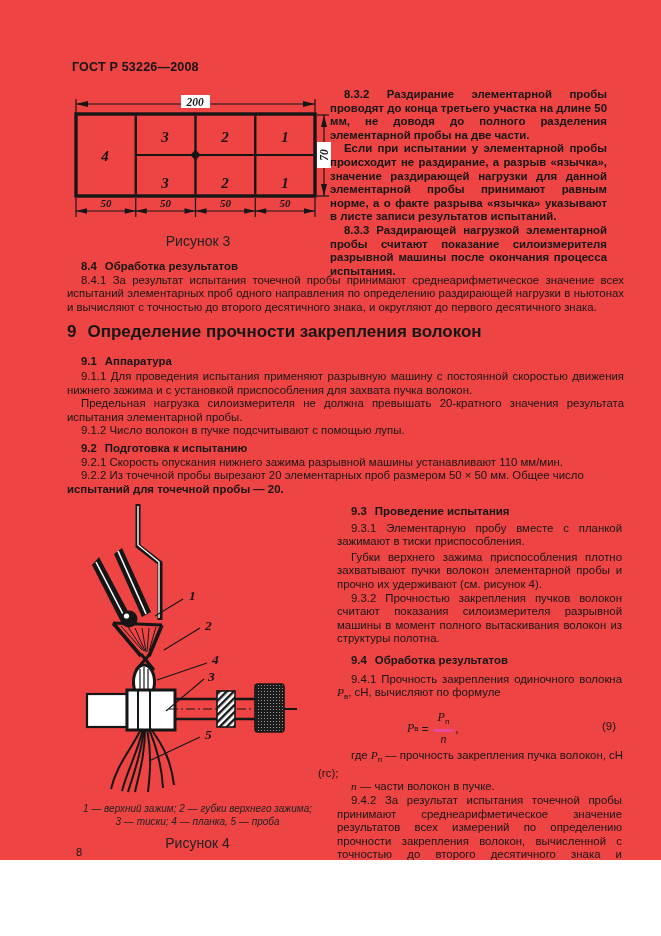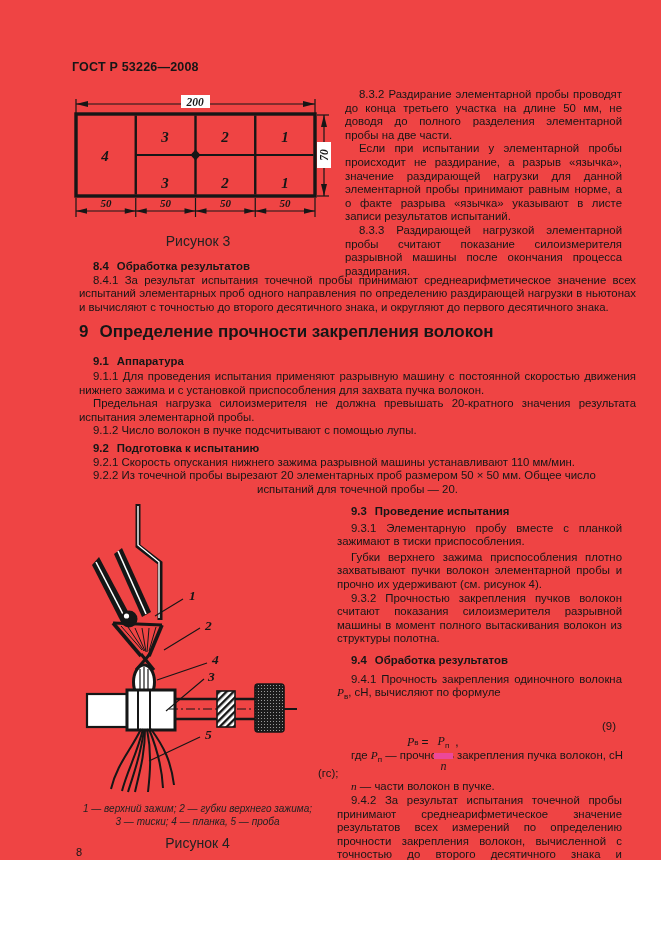--- a/index.html
+++ b/index.html
@@ -6,44 +6,44 @@
   .page{
     position:relative;width:661px;height:860px;background:#ef4444;
     font-family:"Liberation Sans",sans-serif;color:#161616;overflow:hidden;
   }
   .hdr{position:absolute;left:72px;top:60px;font-size:12.5px;font-weight:bold;letter-spacing:.2px;}
   p{margin:0;font-size:11.4px;line-height:13.6px;}
   .just{text-align:justify;}
   .ind{text-indent:14px;}
   .subhead{font-weight:bold;}
   .subhead .num{margin-right:8px;}
-  .col-tr{position:absolute;left:345px;top:88px;width:277px;}
-  .fullblock{position:absolute;left:79px;top:260px;width:557px;}
+  .col-tr{position:absolute;left:330px;top:88px;width:277px;font-weight:bold;}
+  .fullblock{position:absolute;left:67px;top:260px;width:557px;}
   .h9{font-size:17px;font-weight:bold;margin:9px 0 0 0;line-height:18px;}
   .h9 .num{margin-right:11px;}
   .h91{margin-top:14px;}
   .p911{margin-top:1px;}
   .h92{margin-top:4px;}
-  .center-line{text-align:center;text-indent:0;}
+  .center-line{text-indent:0;font-weight:bold;}
   .fig3{position:absolute;left:63px;top:94px;width:270px;}
   .fig-caption{text-align:center;font-size:14px;margin-top:7px;color:#222;}
   .fig4{position:absolute;left:65px;top:498px;width:265px;}
   .fig4 .cap{font-size:10px;font-style:italic;text-align:center;line-height:13px;margin-top:4px;color:#222;}
   .fig4 .fig-caption{}
   .col-br{position:absolute;left:337px;top:505px;width:285px;}
   .col-br .p931{margin-top:3px;}
   .col-br .p931b{margin-top:2px;}
   .col-br .h94{margin-top:8px;}
   .col-br .p941{margin-top:5px;}
   .mathvar{font-family:"Liberation Serif",serif;font-style:italic;}
   sub{font-size:8px;font-style:normal;font-family:"Liberation Sans",sans-serif;}
   .formula-row{position:relative;margin:7px 0 6px 0;height:32px;}
   .formula{position:absolute;left:70px;top:0;display:flex;align-items:center;font-size:12px;}
   .frac{display:inline-flex;flex-direction:column;align-items:center;margin:0 2px;}
-  .frac .fnum{padding:0 4px 1px 4px;border-bottom:6px solid #ec4899;line-height:13px;margin-top:24px;}
+  .frac .fnum{padding:0 4px 1px 4px;border-bottom:3px solid #ec4899;line-height:13px;}
   .frac .fden{line-height:13px;padding-top:1px;}
   .eqno{position:absolute;right:6px;top:9px;font-size:11.4px;}
   .where1{padding-left:14px;white-space:nowrap;}
   .wrapline{margin-left:-19px;}
   .pagenum{position:absolute;left:76px;top:846px;font-size:11px;}
 </style>
 </head>
 <body>
 
 <div class="page">
@@ -108,21 +108,21 @@
       <text x="102.6" y="113" text-anchor="middle" font-size="11" font-weight="bold" font-style="italic" font-family="Liberation Serif, serif" fill="#161616">50</text>
       <text x="162.4" y="113" text-anchor="middle" font-size="11" font-weight="bold" font-style="italic" font-family="Liberation Serif, serif" fill="#161616">50</text>
       <text x="222.1" y="113" text-anchor="middle" font-size="11" font-weight="bold" font-style="italic" font-family="Liberation Serif, serif" fill="#161616">50</text>
     </svg>
     <div class="fig-caption">Рисунок 3</div>
   </div>
 
   <div class="col-tr">
     <p class="just ind">8.3.2 Раздирание элементарной пробы проводят до конца третьего участка на длине 50 мм, не доводя до полного разделения элементарной пробы на две части.</p>
     <p class="just ind">Если при испытании у элементарной пробы происходит не раздирание, а разрыв «язычка», значение раздирающей нагрузки для данной элементарной пробы принимают равным норме, а о факте разрыва «язычка» указывают в листе записи результатов испытаний.</p>
-    <p class="just ind">8.3.3 Раздирающей нагрузкой элементарной пробы считают показание силоизмерителя разрывной машины после окончания процесса раздирания.</p>
+    <p class="just ind">8.3.3 Раздирающей нагрузкой элементарной пробы считают показание силоизмерителя разрывной машины после окончания процесса испытания.</p>
   </div>
 
   <div class="fullblock">
     <p class="subhead ind"><span class="num">8.4</span><span>Обработка результатов</span></p>
     <p class="just ind">8.4.1 За результат испытания точечной пробы принимают среднеарифметическое значение всех испытаний элементарных проб одного направления по определению раздирающей нагрузки в ньютонах и вычисляют с точностью до второго десятичного знака, и округляют до первого десятичного знака.</p>
 
     <p class="h9"><span class="num">9</span><span>Определение прочности закрепления волокон</span></p>
 
     <p class="subhead ind h91"><span class="num">9.1</span><span>Аппаратура</span></p>
     <p class="just ind p911">9.1.1 Для проведения испытания применяют разрывную машину с постоянной скоростью движения нижнего зажима и с установкой приспособления для захвата пучка волокон.</p>

